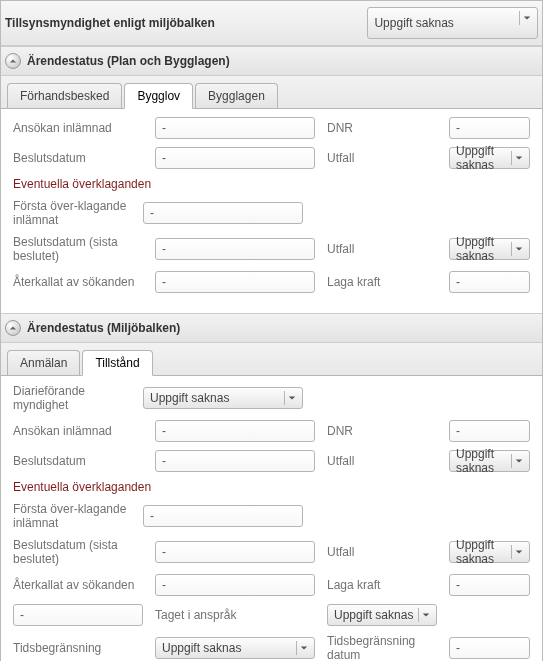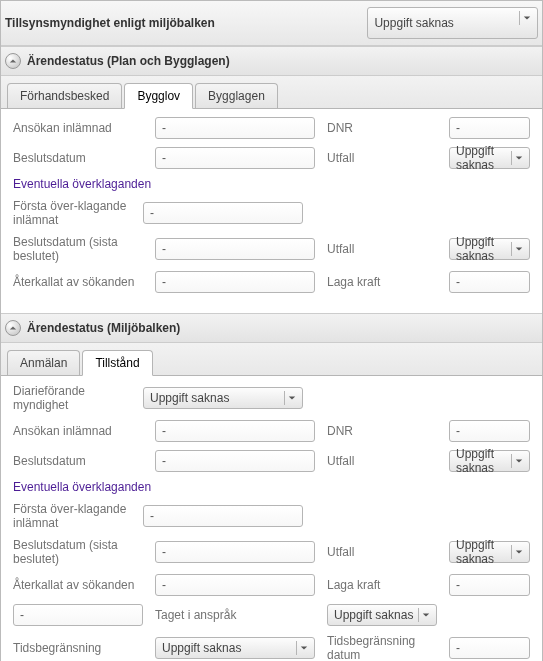--- a/index.html
+++ b/index.html
@@ -17,21 +17,21 @@
   .tabs { display:flex; align-items:flex-start; gap:2px; padding:6px 6px 0 6px; background:linear-gradient(#f2f2f2,#e8e8e8); border-bottom:1px solid #b5b5b5; }
   .tab { padding:5px 12px; border:1px solid #b5b5b5; border-bottom:none; border-radius:4px 4px 0 0; background:linear-gradient(#f4f4f4,#e4e4e4); cursor:pointer; color:#444; position:relative; top:1px; }
   .tab.active { background:#fff; color:#000; z-index:2; border-bottom:1px solid #fff; }
 
   .panel { background:#fff; padding:8px 12px 12px 12px; }
 
   .row { display:grid; grid-template-columns: 130px 160px 110px 1fr; gap:8px 12px; align-items:center; margin-bottom:8px; }
   .row2 { display:grid; grid-template-columns: 130px 160px; gap:8px 0; align-items:center; margin-bottom:8px; }
 
   .lbl { color:#737373; }
-  .subhead { color:#4c1d95; margin:2px 0 8px 0; }
+  .subhead { color:#7f1d1d; margin:2px 0 8px 0; }
 
   .text-input { width:100%; height:22px; border:1px solid #b5b5b5; border-radius:3px; background:linear-gradient(#fff,#f7f7f7); padding:2px 6px; font-size:12px; color:#555; }
 
   .select { width:100%; height:22px; border:1px solid #b5b5b5; border-radius:3px; background:linear-gradient(#fdfdfd,#e5e5e5); display:flex; align-items:center; padding:0 6px; position:relative; cursor:pointer; color:#444; }
   .select .arrow { position:absolute; right:4px; top:3px; width:14px; height:14px; border-left:1px solid #b5b5b5; display:flex; align-items:center; justify-content:center; }
   .select .arrow svg { width:8px;height:8px; fill:#555; }
   .select.tall { height:32px; }
 </style>
 </head>
 <body>

